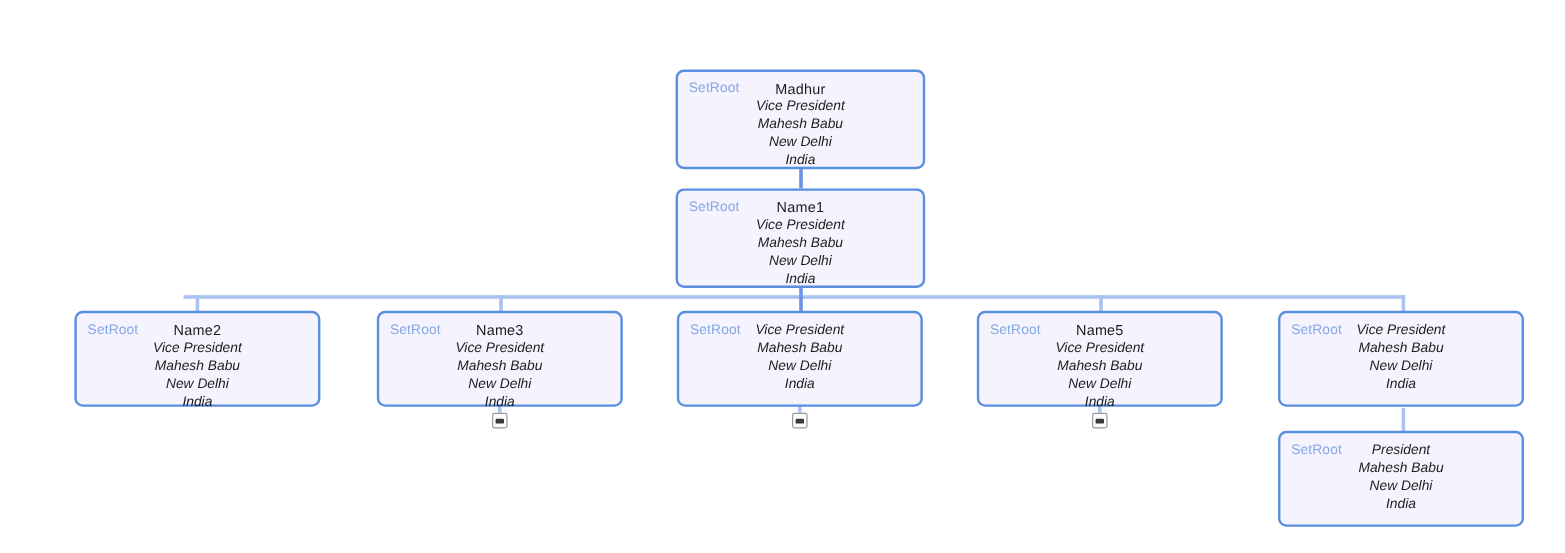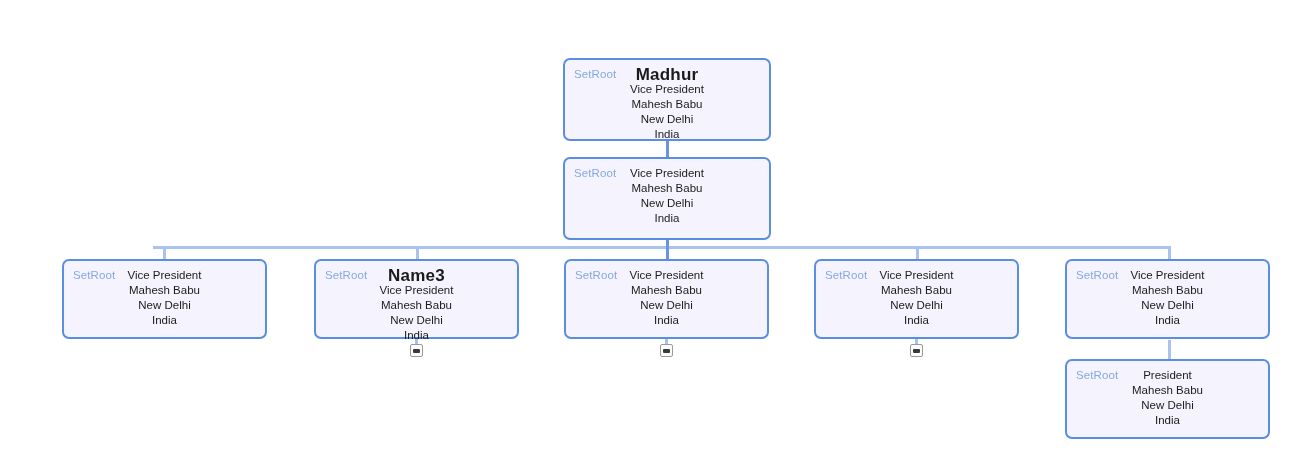--- a/index.html
+++ b/index.html
@@ -49,29 +49,30 @@
     font-size: 11.5px;
     color: #84a9e6;
     letter-spacing: 0.1px;
     line-height: 13px;
   }
   .node-body {
     text-align: center;
     color: #1b1b1b;
   }
   .node-name {
-    font-size: 17px;
-    font-weight: bold;
+    font-size: 12px;
+    font-weight: normal;
     line-height: 15px;
     letter-spacing: 0.2px;
   }
   .node-line {
     font-size: 11.5px;
     line-height: 15px;
     font-weight: normal;
+    font-style: italic;
   }
 
   
   .expander {
     position: absolute;
     width: 13px;
     height: 13px;
     box-sizing: border-box;
     border: 1px solid #9a9a9a;
     border-radius: 2px;
@@ -117,30 +118,32 @@
       <div class="node-line">Vice President</div>
       <div class="node-line">Mahesh Babu</div>
       <div class="node-line">New Delhi</div>
       <div class="node-line">India</div>
     </div>
   </div>
 
   <div class="node" style="left:563px; top:157px; width:208px; height:83px;">
     <span class="node-setroot">SetRoot</span>
     <div class="node-body">
+      <div class="node-name">Name1</div>
       <div class="node-line">Vice President</div>
       <div class="node-line">Mahesh Babu</div>
       <div class="node-line">New Delhi</div>
       <div class="node-line">India</div>
     </div>
   </div>
 
   <div class="node" style="left:62px; top:259px; width:205px; height:80px;">
     <span class="node-setroot">SetRoot</span>
     <div class="node-body">
+      <div class="node-name">Name2</div>
       <div class="node-line">Vice President</div>
       <div class="node-line">Mahesh Babu</div>
       <div class="node-line">New Delhi</div>
       <div class="node-line">India</div>
     </div>
   </div>
 
   <div class="node" style="left:314px; top:259px; width:205px; height:80px;">
     <span class="node-setroot">SetRoot</span>
     <div class="node-body">
@@ -164,20 +167,21 @@
       <div class="node-line">India</div>
     </div>
   </div>
   <div class="expander" style="left:660px; top:344px;">
     <span class="glyph"></span>
   </div>
 
   <div class="node" style="left:814px; top:259px; width:205px; height:80px;">
     <span class="node-setroot">SetRoot</span>
     <div class="node-body">
+      <div class="node-name">Name5</div>
       <div class="node-line">Vice President</div>
       <div class="node-line">Mahesh Babu</div>
       <div class="node-line">New Delhi</div>
       <div class="node-line">India</div>
     </div>
   </div>
   <div class="expander" style="left:910px; top:344px;">
     <span class="glyph"></span>
   </div>
 

